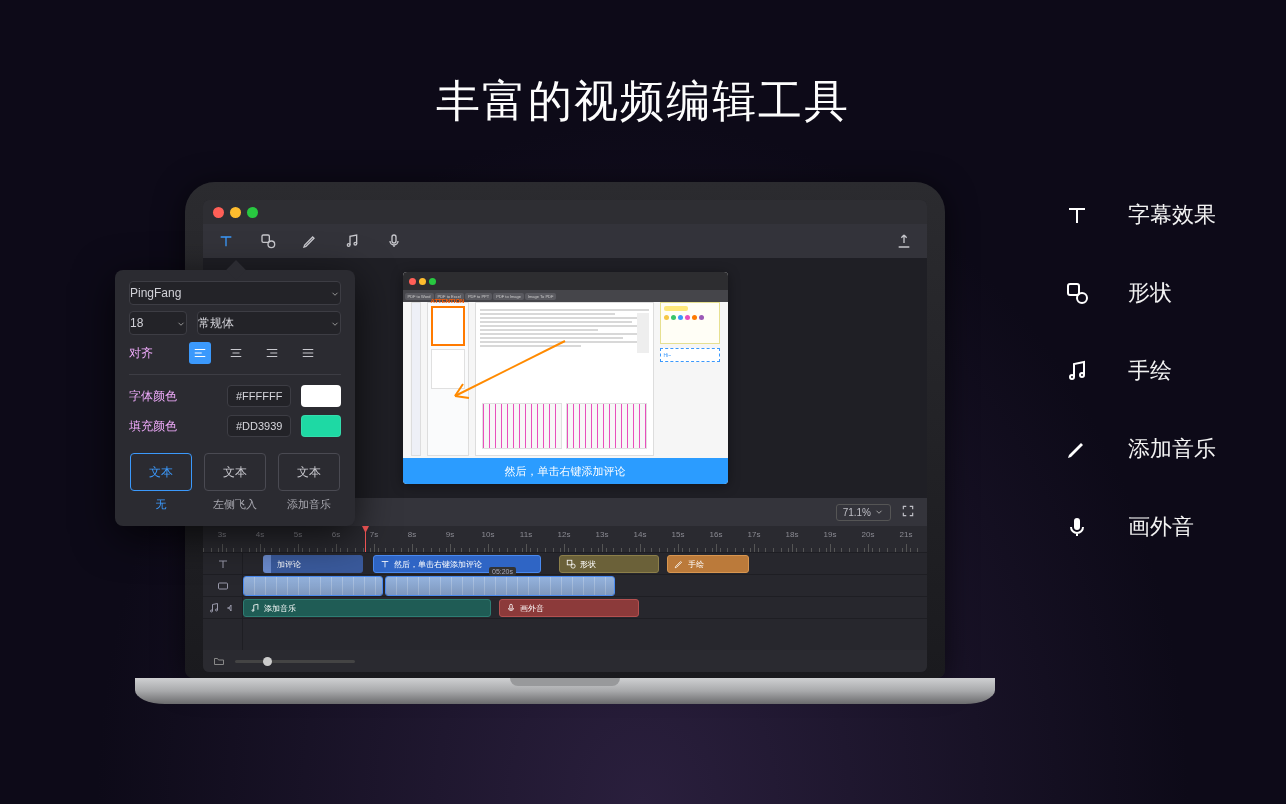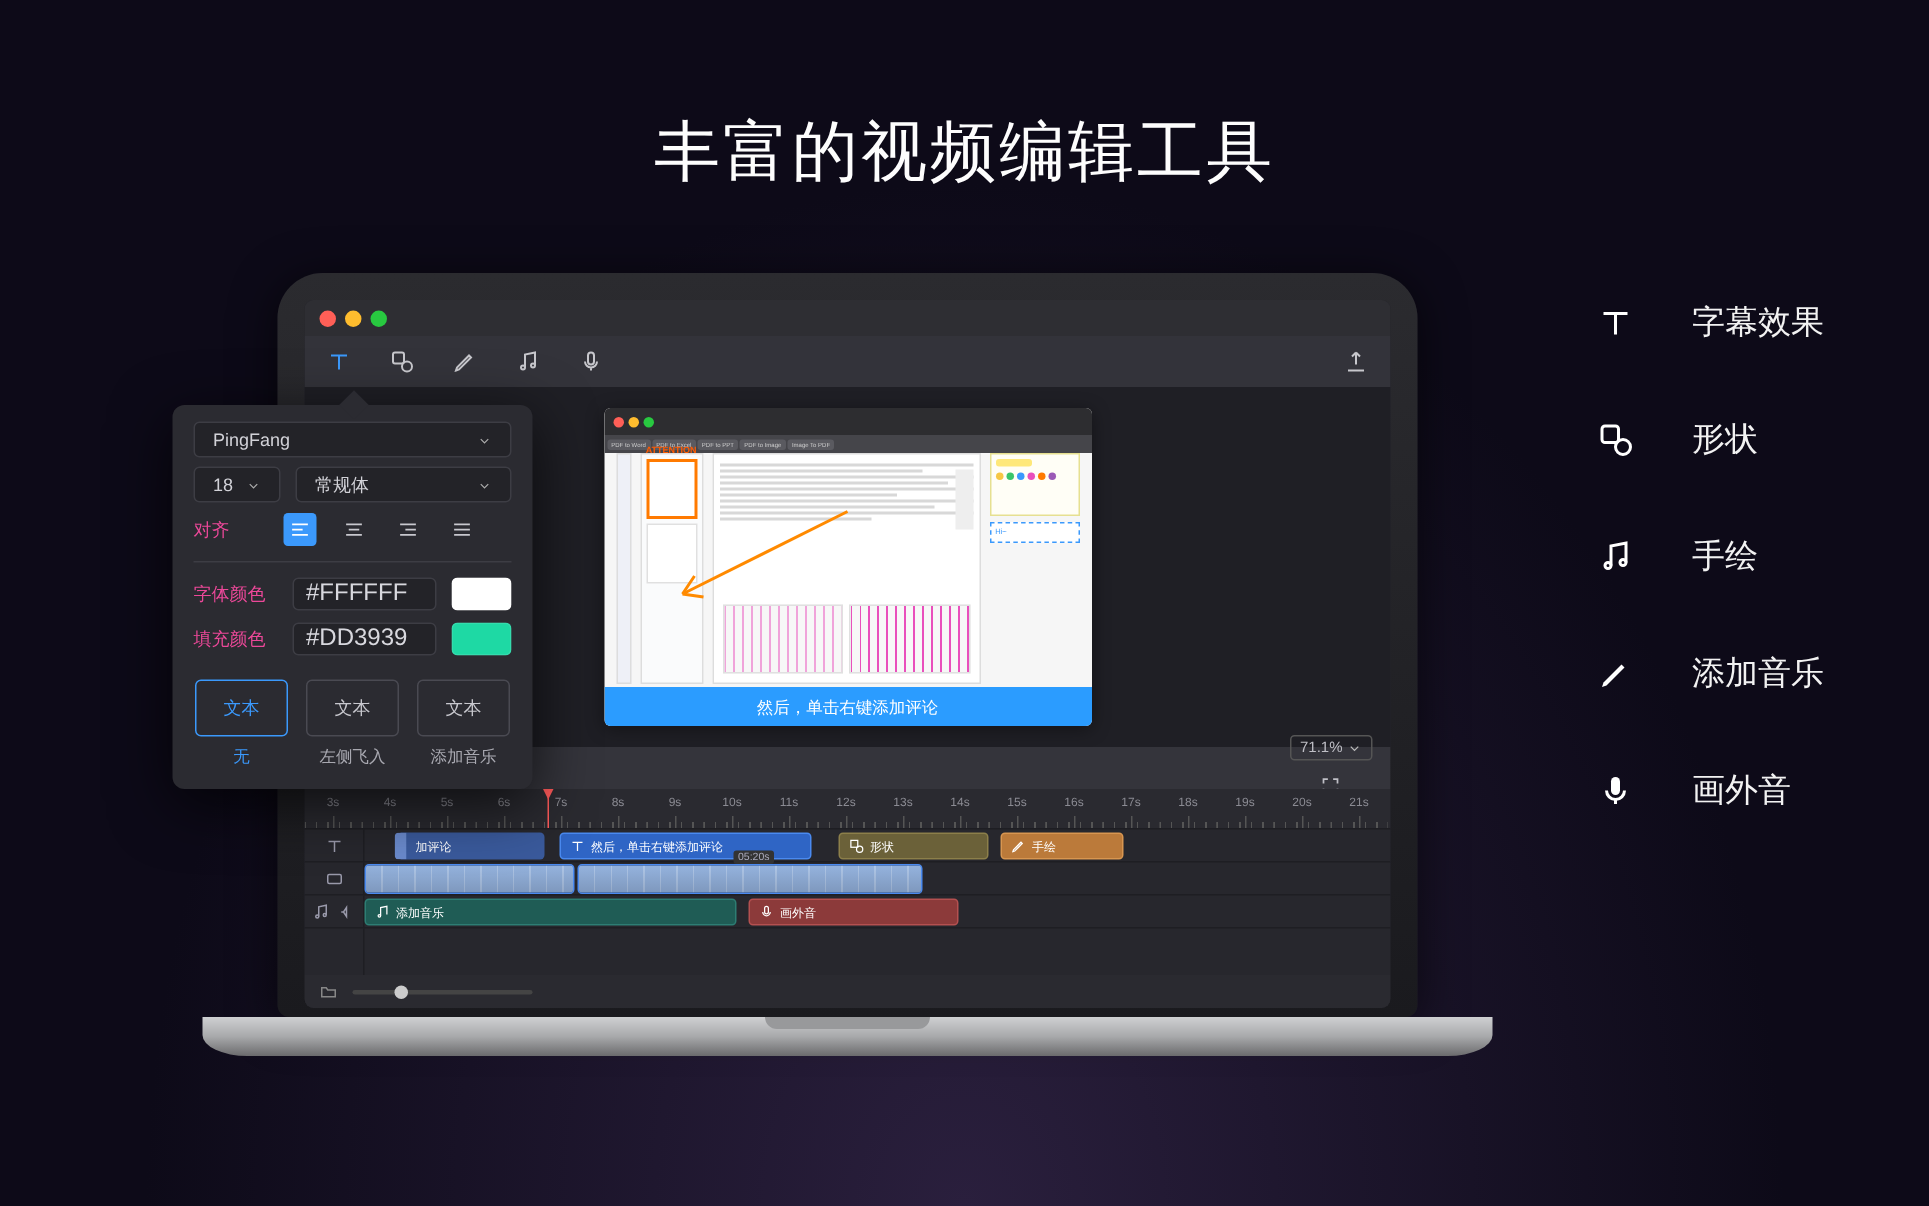--- a/index.html
+++ b/index.html
@@ -144,21 +144,21 @@
   
   .tl-ctrl{
     position:absolute;left:0;right:0;bottom:146px;height:28px;
     background:#34343b; display:flex;align-items:center;padding:0 12px;gap:14px;
     font-size:10px;color:#bfbfc6;
   }
   .tl-ctrl .sci{width:14px;height:14px;}
   .tl-ctrl .sci svg{width:14px;height:14px;stroke:#bfbfc6;fill:none;stroke-width:2;}
   .tl-ctrl .pause{width:18px;height:14px;display:flex;gap:3px;}
   .tl-ctrl .pause i{width:4px;height:14px;background:#d8d8dd;border-radius:1px;}
-  .tl-ctrl .right{margin-left:auto;display:flex;align-items:center;gap:10px;flex-direction:column;}
+  .tl-ctrl .right{margin-left:auto;display:flex;align-items:center;gap:10px;}
   .tl-ctrl .zoombox{border:1px solid #555;border-radius:3px;padding:2px 6px;display:flex;align-items:center;gap:3px;}
   .tl-ctrl .fs svg{width:14px;height:14px;stroke:#bfbfc6;fill:none;stroke-width:2;}
 
   .tl-ruler{
     position:absolute;left:0;right:0;bottom:120px;height:26px;
     background:#2a2a30;display:flex;align-items:flex-start;padding-top:4px;
     font-size:8px;color:#8b8b93; overflow:hidden;
   }
   .tl-ruler .tick{position:relative;text-align:center;flex:0 0 38px;height:100%;}
   .tl-ruler .tick::after{content:"";position:absolute;bottom:0;left:50%;width:1px;height:8px;background:#555;}
@@ -203,32 +203,32 @@
     background:#2b2b31;
     border-radius:8px;
     box-shadow:0 10px 40px rgba(0,0,0,.7);
     padding:8px 14px 14px 14px;
     font-size:12px;color:#c8c8ce;
   }
   .panel .tri{
     position:absolute;top:-7px;left:114px;width:14px;height:14px;background:#2b2b31;transform:rotate(45deg);
   }
   .prow{display:flex;align-items:center;height:30px;gap:10px;}
-  .psel{flex:1;background:#232328;border:1px solid #3d3d44;border-radius:4px;height:24px;display:flex;align-items:center;justify-content:space-between;padding:0 12px;font-size:12px;color:#d2d2d8;cursor:pointer;}
+  .psel{flex:1;background:#232328;border:1px solid #3d3d44;border-radius:4px;height:24px;display:flex;align-items:center;justify-content:space-between;padding:0 0;font-size:12px;color:#d2d2d8;cursor:pointer;}
   .psel .chev{width:10px;height:10px;}
   .psel .chev svg{width:10px;height:10px;stroke:#aaa;fill:none;stroke-width:2;}
-  .plabel{width:50px;flex:0 0 50px;font-size:12px;color:#ec4899;}
+  .plabel{width:50px;flex:0 0 50px;font-size:12px;color:#f0abfc;}
   .picon{width:22px;height:22px;display:flex;align-items:center;justify-content:center;border-radius:3px;cursor:pointer;}
   .picon.active{background:#3b99fc;}
   .picon svg{width:14px;height:14px;stroke:#c8c8ce;fill:none;stroke-width:2;}
   .picon.active svg{stroke:#fff;}
   .pbtn-group{display:flex;gap:14px;flex:1;}
   .colorrow{display:flex;align-items:center;height:30px;gap:10px;}
   .colorrow .plabel{width:56px;flex:0 0 56px;}
-  .hex{flex:1;background:#232328;border:1px solid #3d3d44;border-radius:4px;height:22px;display:flex;align-items:center;padding:0 8px;font-size:16px;color:#d8d8de;}
+  .hex{flex:1;background:#232328;border:1px solid #3d3d44;border-radius:4px;height:22px;display:flex;align-items:center;padding:0 8px;font-size:11px;color:#d8d8de;margin-left:32px;}
   .swatch{width:40px;height:22px;border-radius:4px;cursor:pointer;border:1px solid rgba(255,255,255,.1);}
   .sliderrow{display:flex;align-items:center;gap:10px;height:26px;}
   .sliderrow .plabel{flex:0 0 64px;width:64px;}
   .sliderrow .val{width:40px;text-align:right;font-size:12px;color:#d8d8de;}
   .ptrack{flex:1;height:3px;background:#46464d;border-radius:2px;position:relative;cursor:pointer;}
   .ptrack i{position:absolute;top:-4px;width:11px;height:11px;border-radius:50%;background:#e8e8ec;box-shadow:0 1px 3px rgba(0,0,0,.5);}
   .tabs3{display:flex;gap:10px;margin-top:12px;}
   .tab3{flex:1;display:flex;flex-direction:column;align-items:center;gap:6px;cursor:pointer;}
   .tab3 .box{width:62px;height:38px;border:1px solid #4a4a52;border-radius:4px;display:flex;align-items:center;justify-content:center;font-size:12px;}
   .tab3.active .box{border-color:#3b99fc;color:#3b99fc;}

